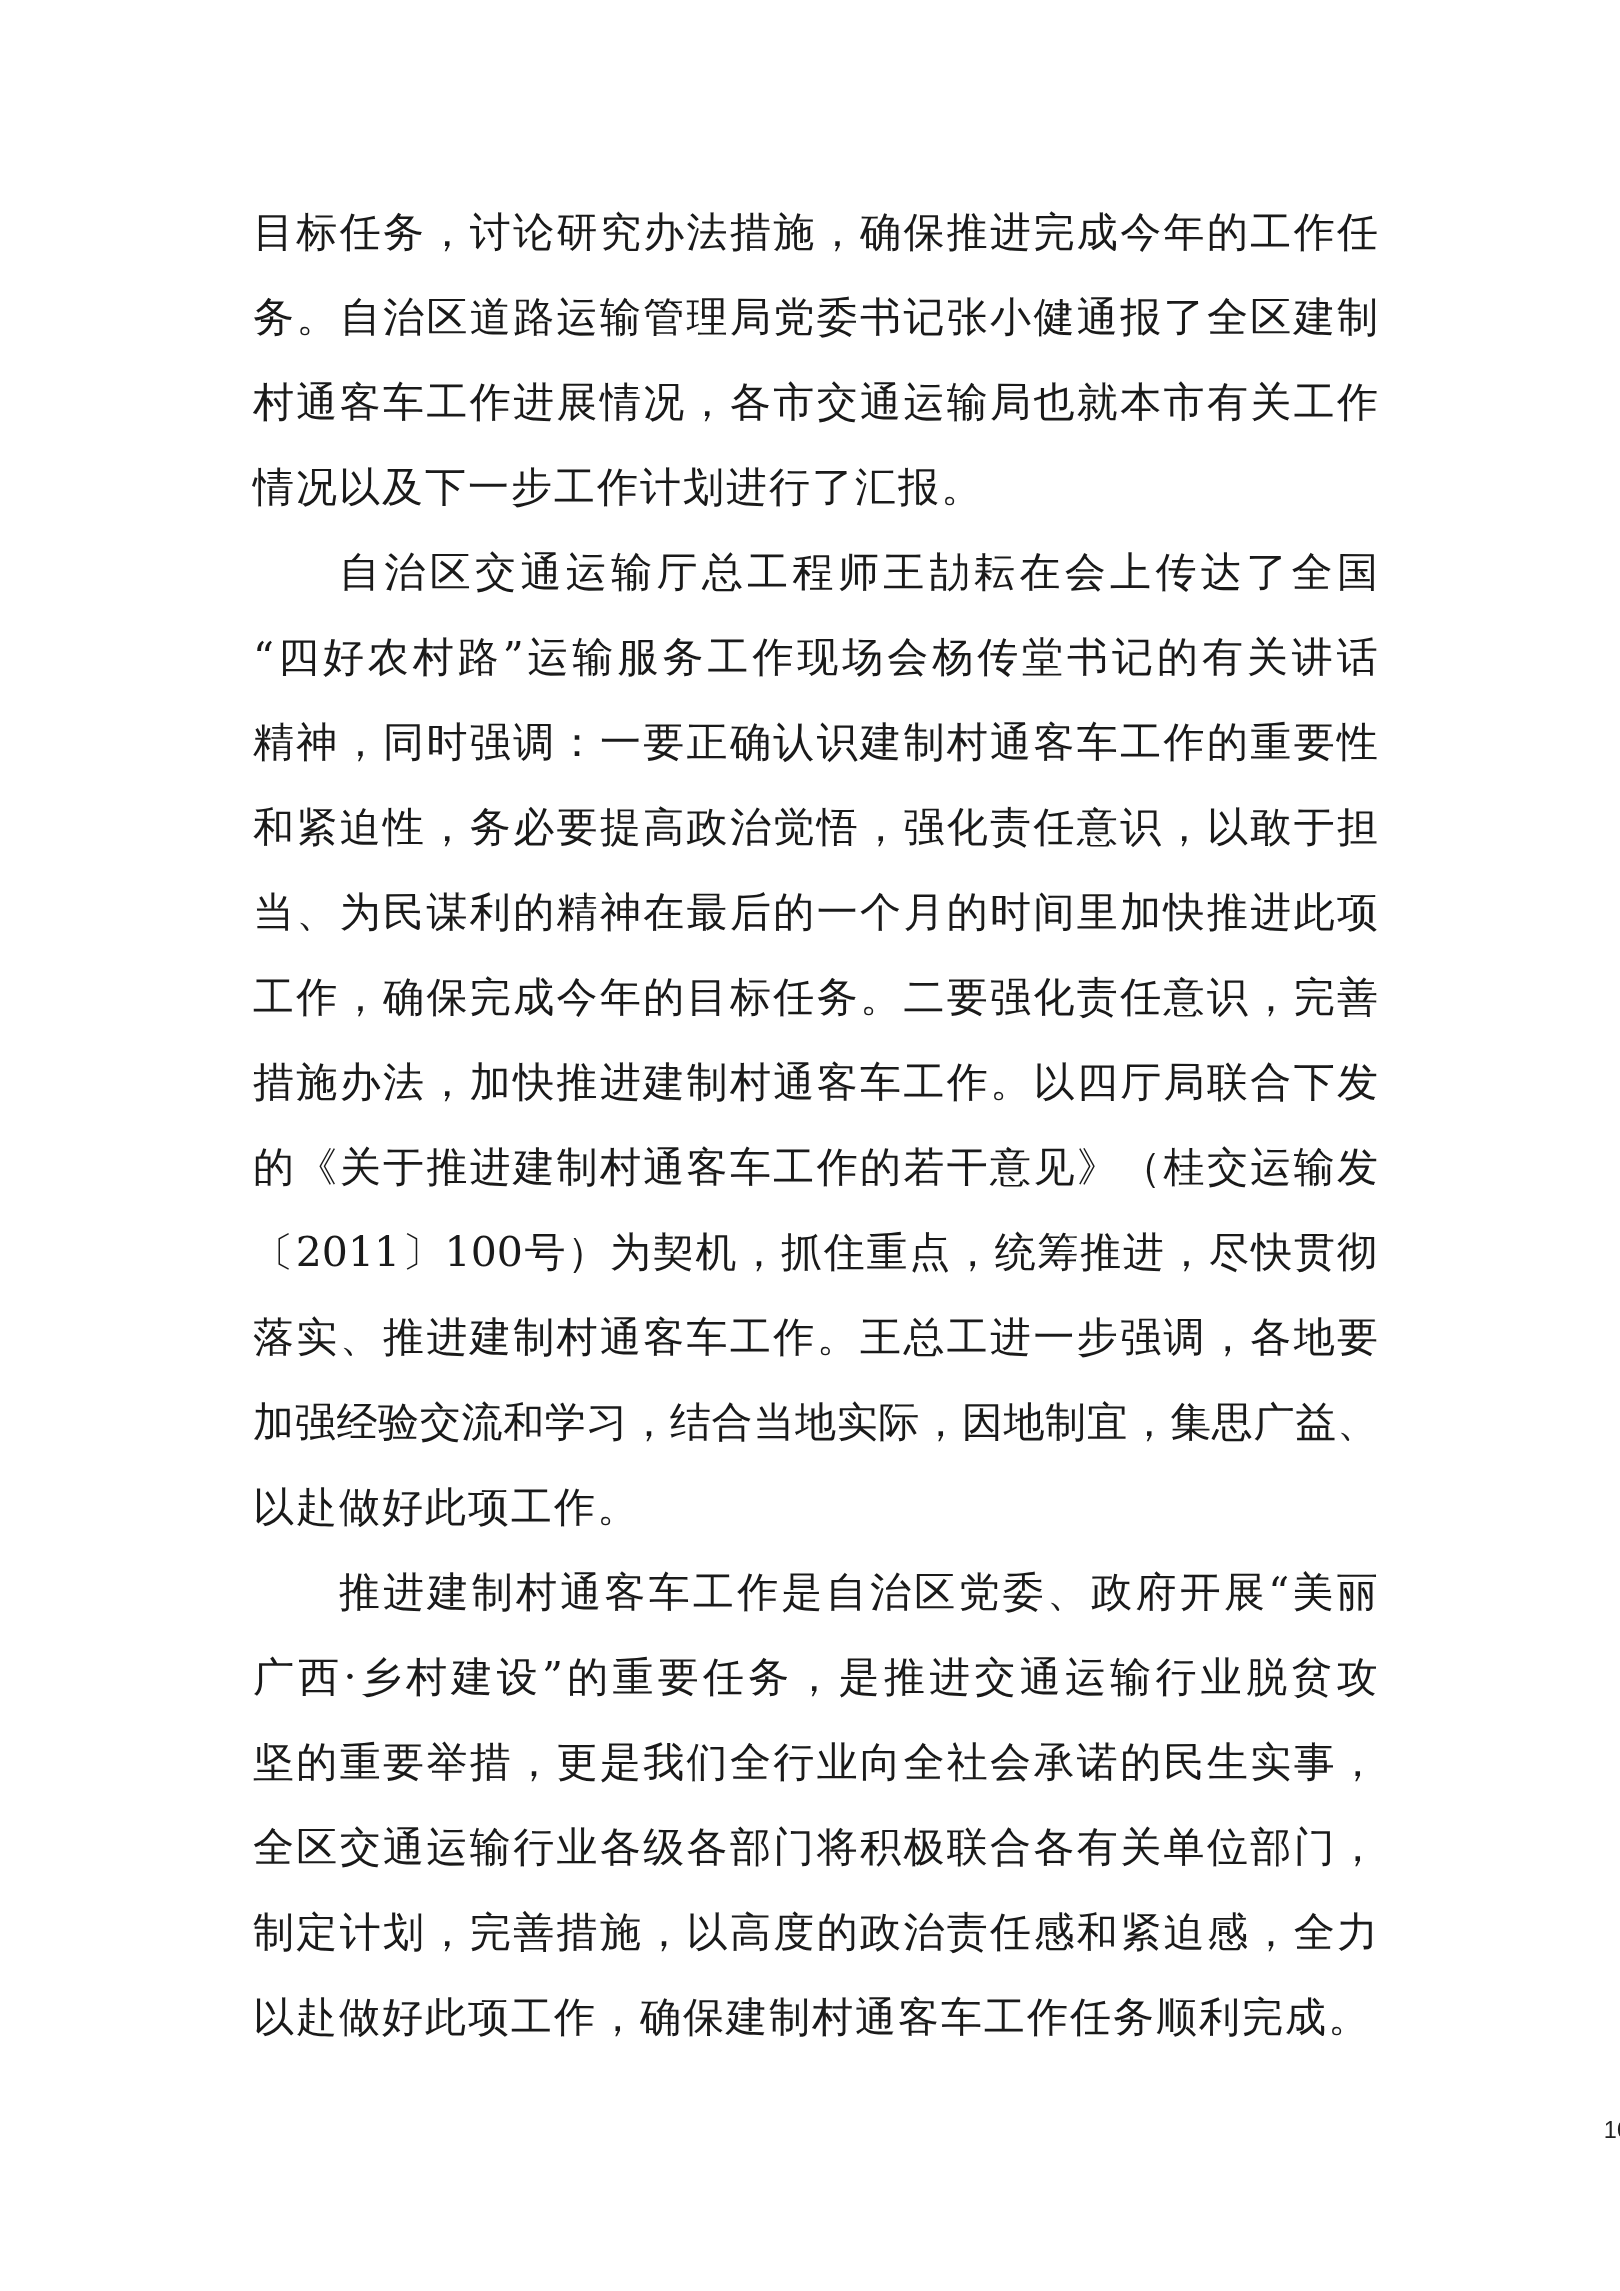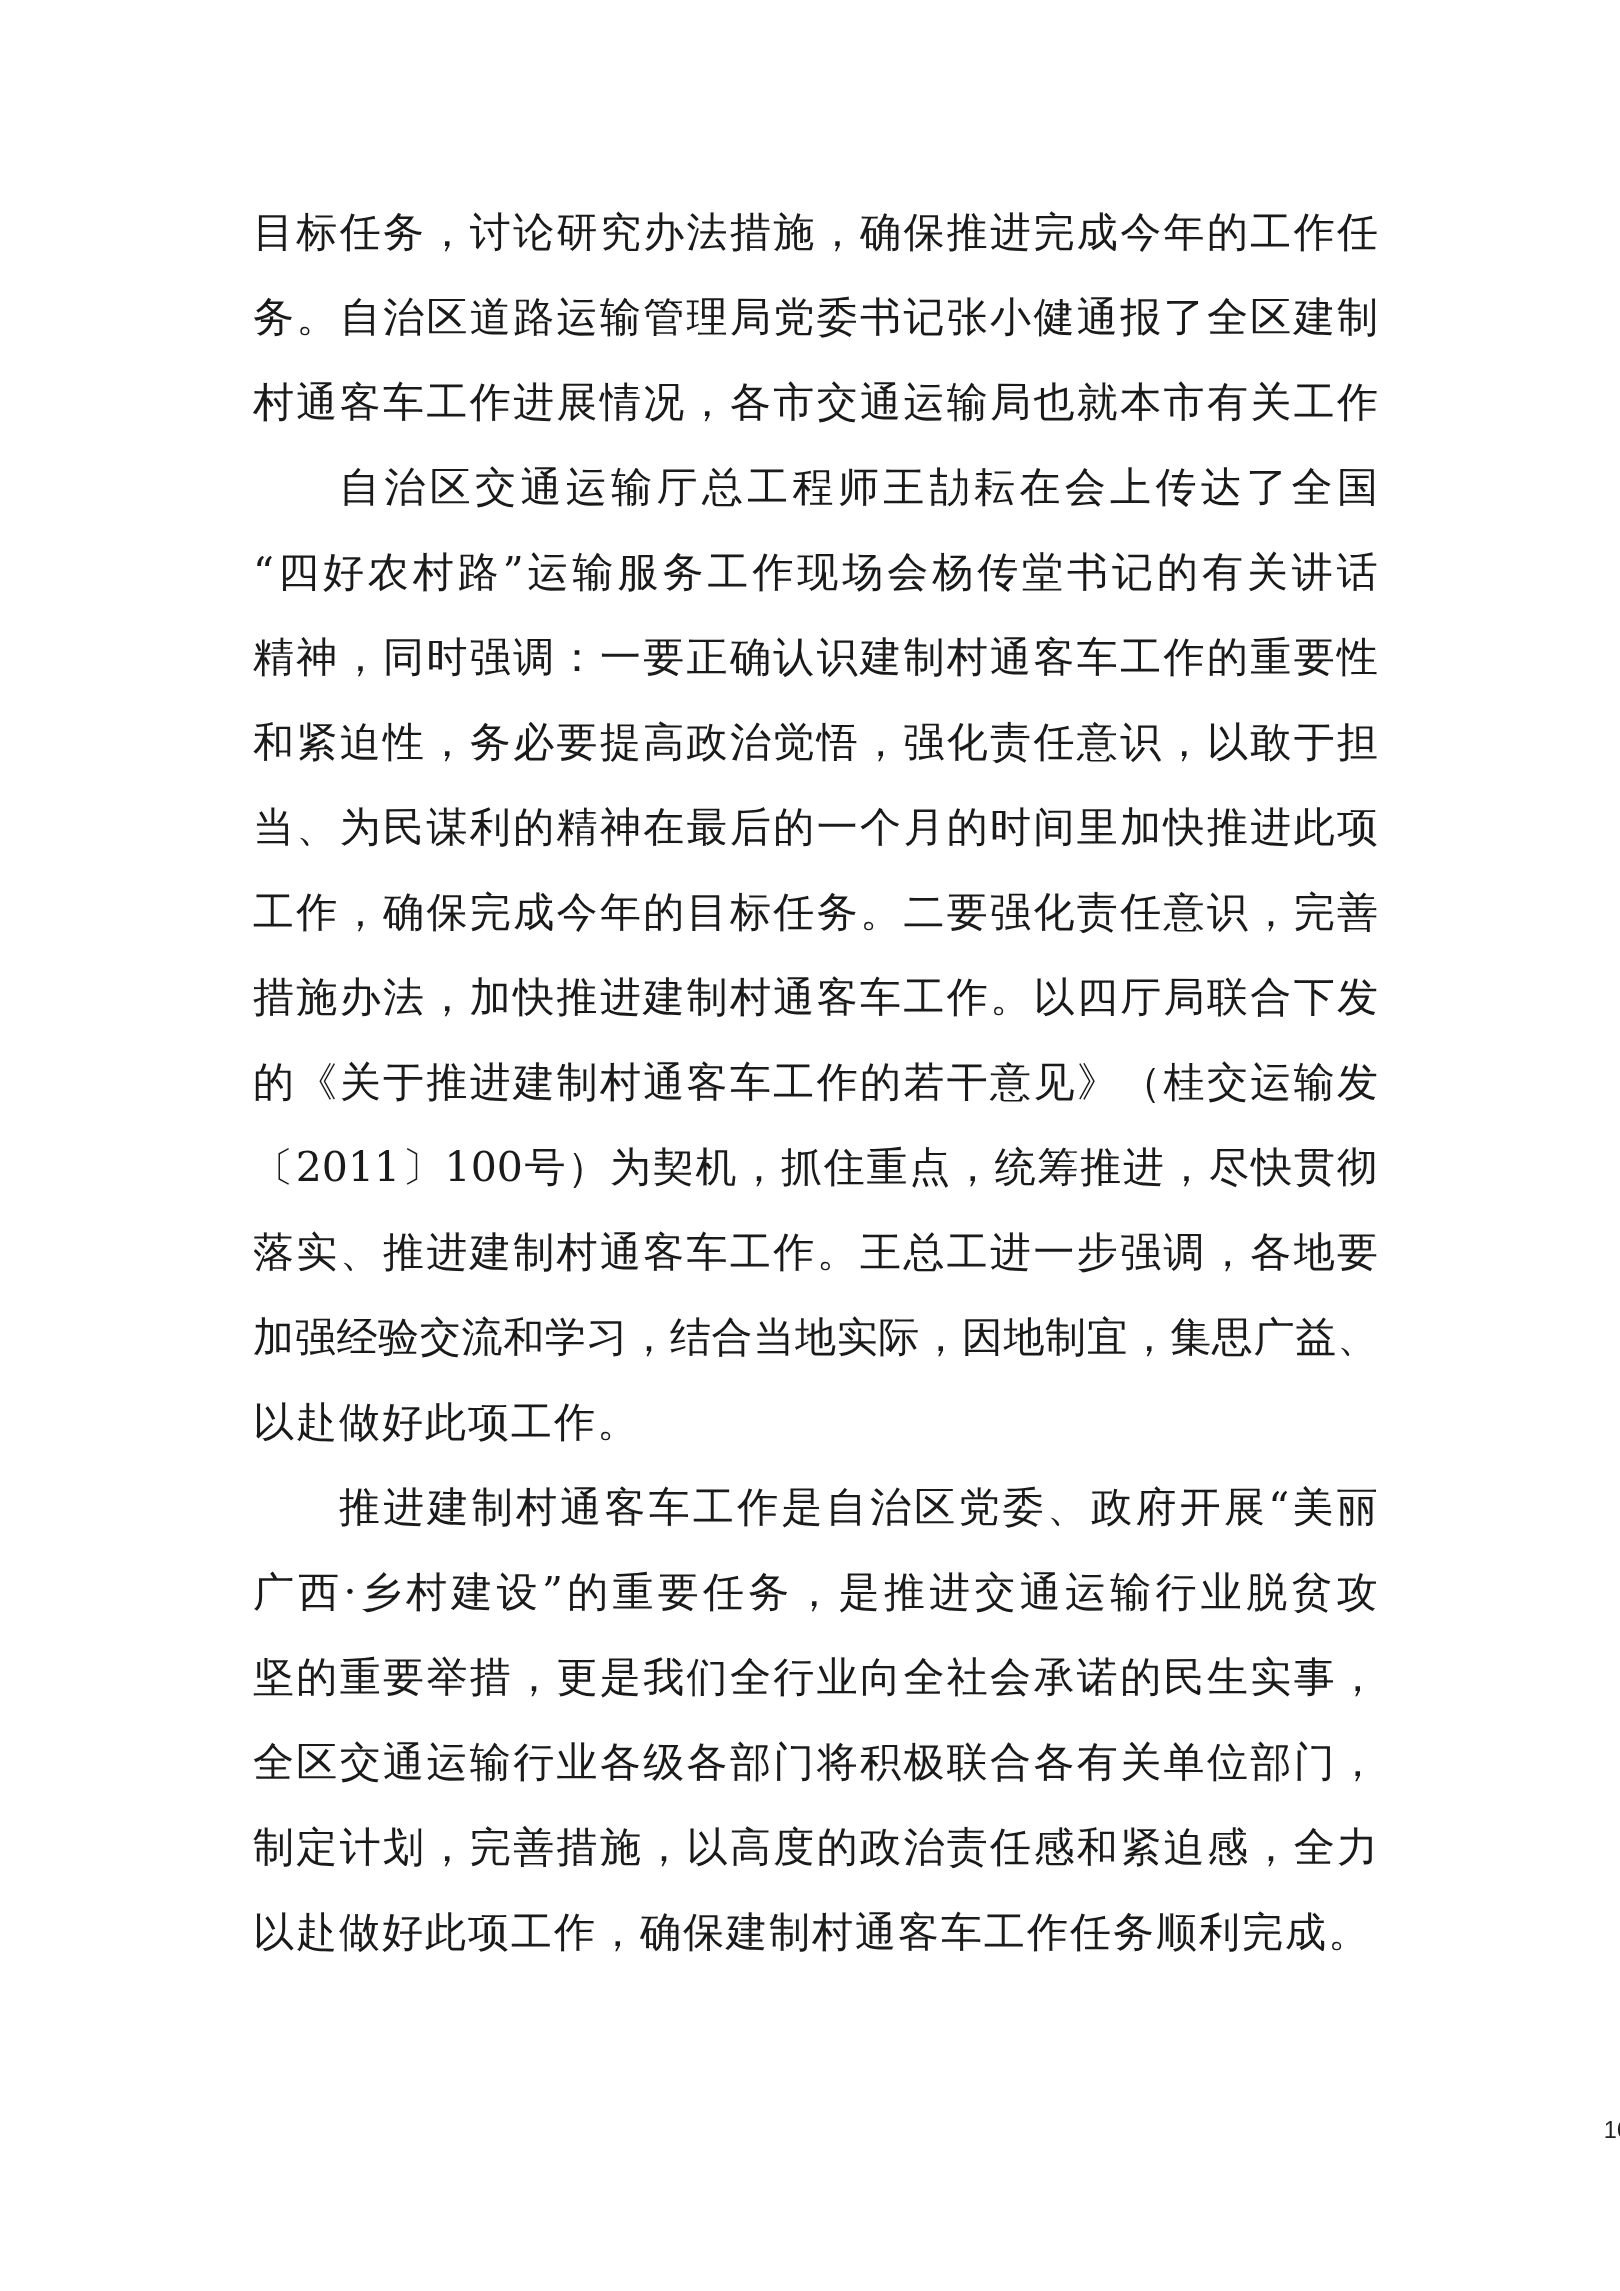--- a/index.html
+++ b/index.html
@@ -142,20 +142,21 @@
           <span class="ch">局</span>
           <span class="ch">也</span>
           <span class="ch">就</span>
           <span class="ch">本</span>
           <span class="ch">市</span>
           <span class="ch">有</span>
           <span class="ch">关</span>
           <span class="ch">工</span>
           <span class="ch">作</span>
         </div>
+        <div class="line last">情况以及下一步工作计划进行了汇报。</div>
       </div>
       <div class="paragraph">
         <div class="line indent">
           <span class="ch">自</span>
           <span class="ch">治</span>
           <span class="ch">区</span>
           <span class="ch">交</span>
           <span class="ch">通</span>
           <span class="ch">运</span>
           <span class="ch">输</span>

